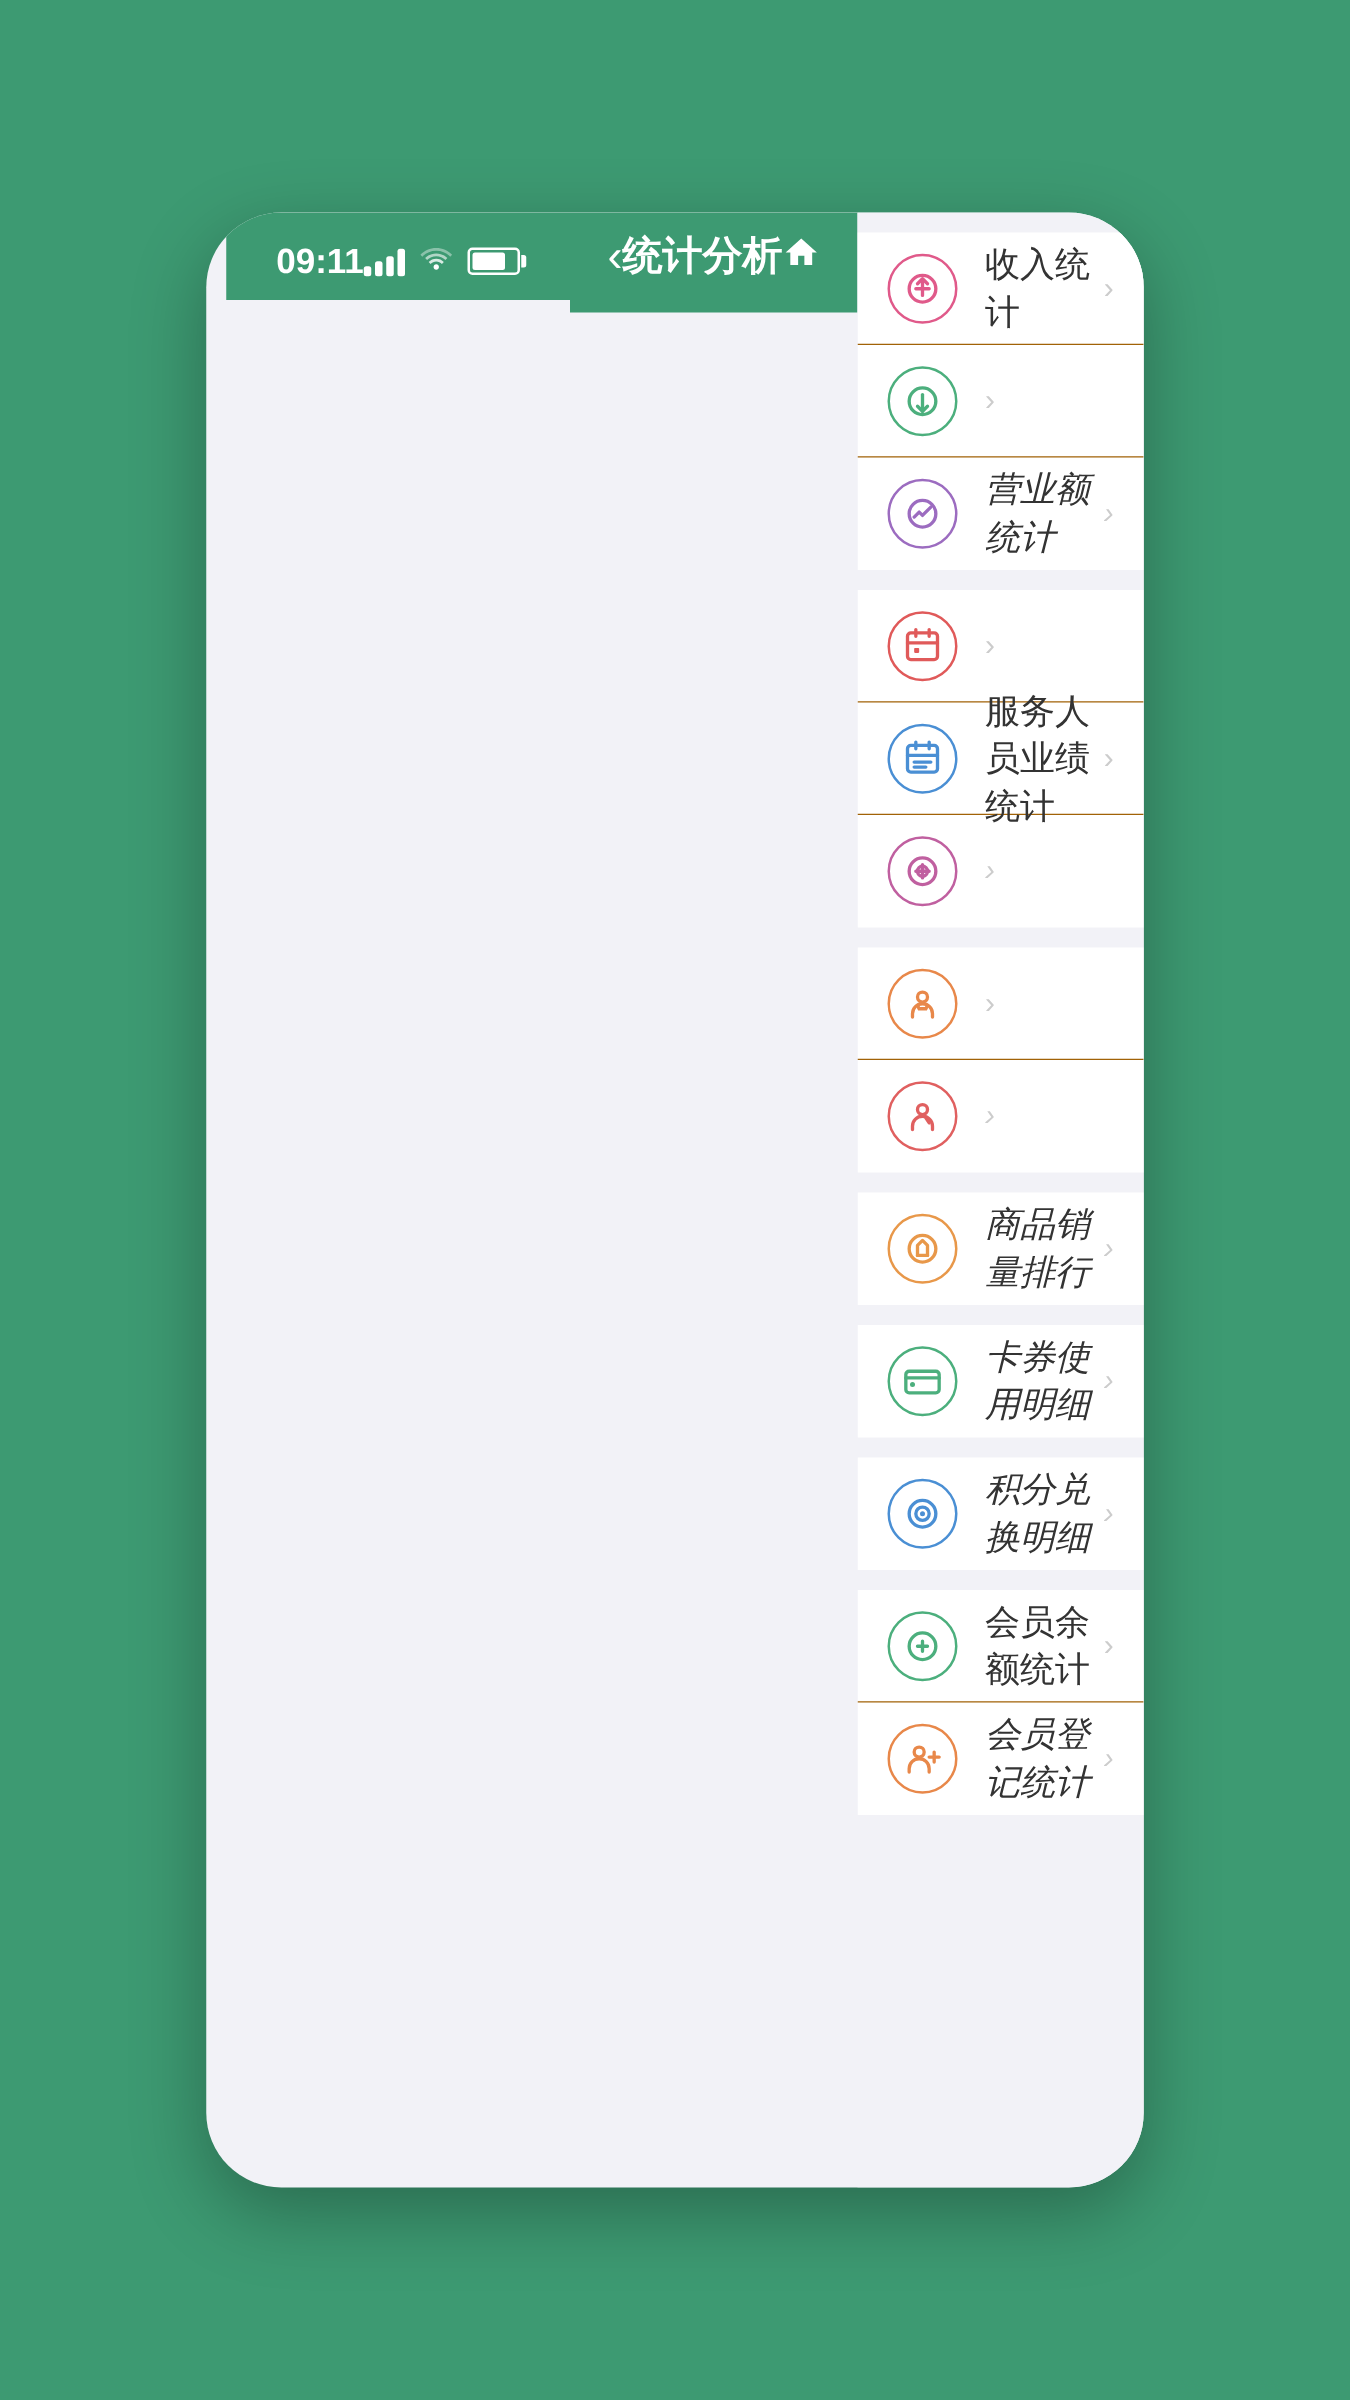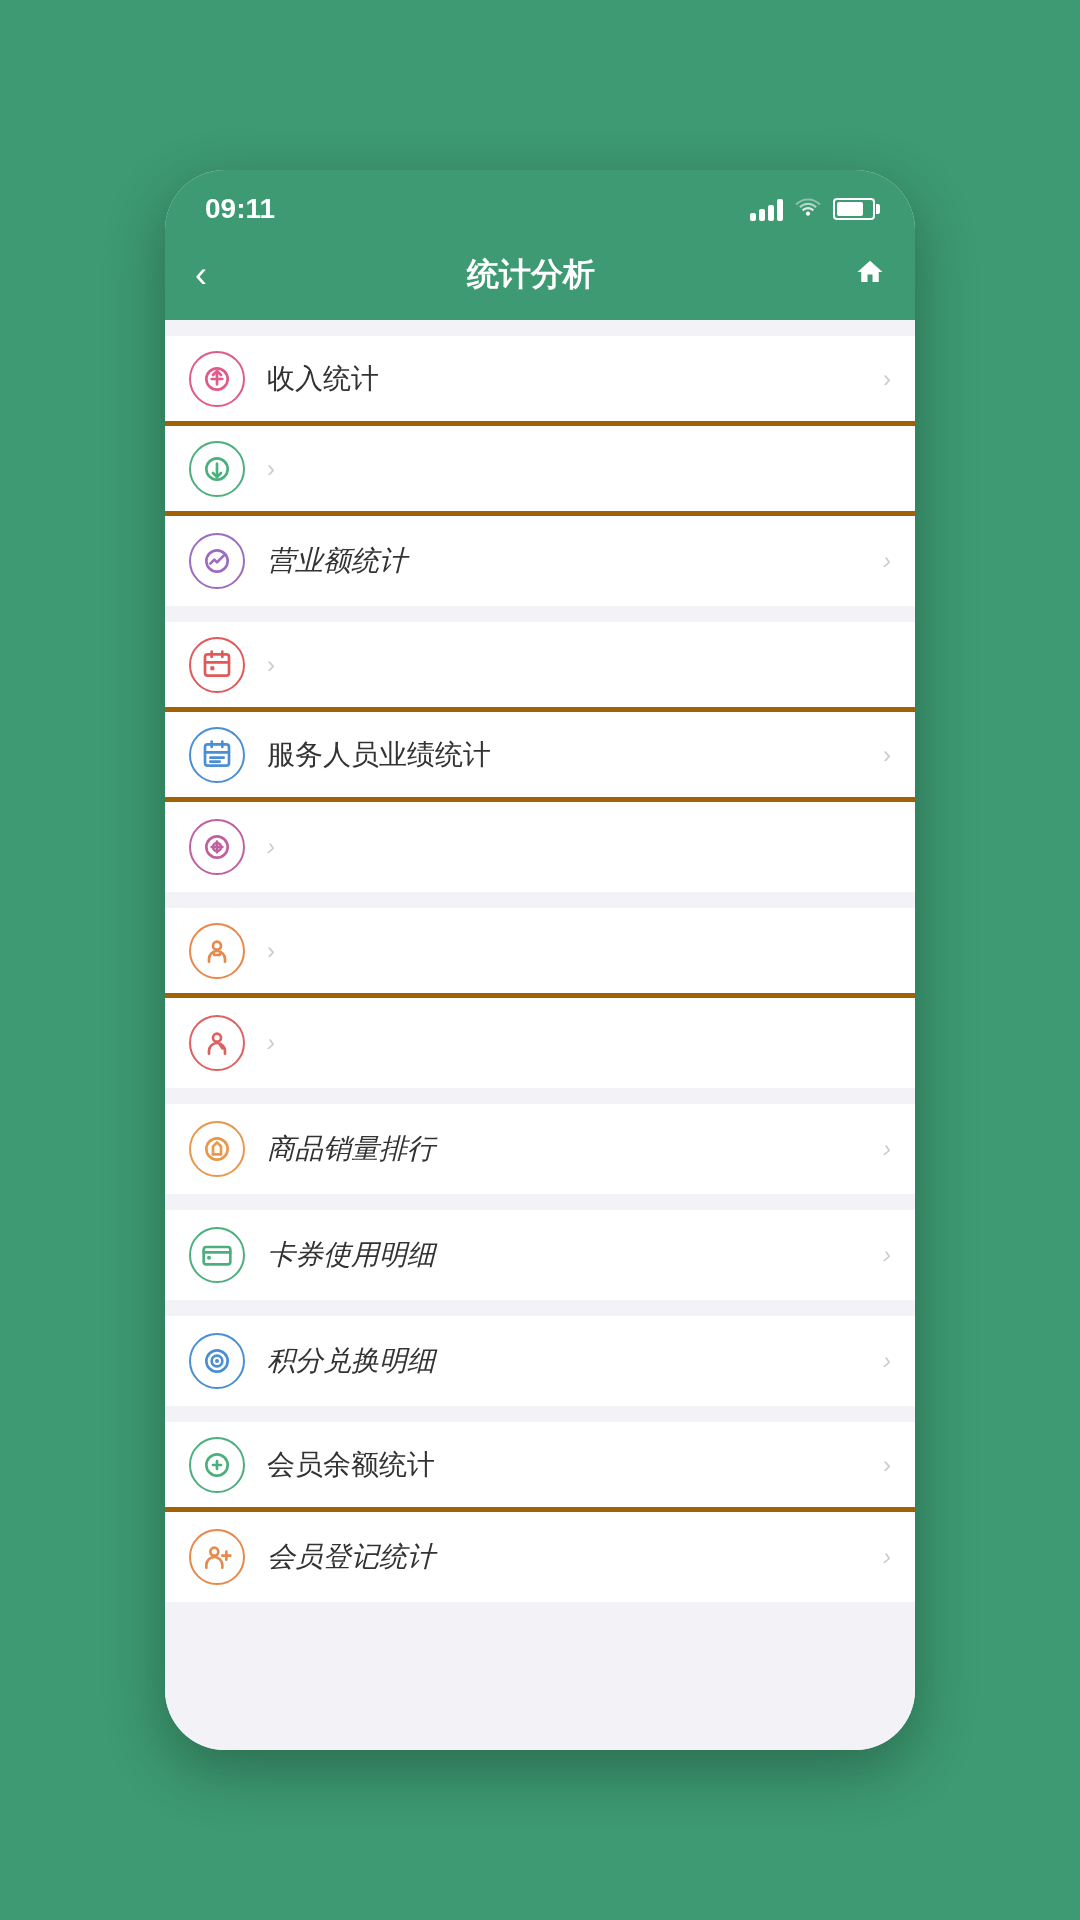--- a/index.html
+++ b/index.html
@@ -15,22 +15,23 @@
       font-family: -apple-system, 'PingFang SC', 'Helvetica Neue', sans-serif;
     }
 
     .phone-frame {
       width: 750px;
       height: 1580px;
       background: #f2f2f7;
       border-radius: 60px;
       overflow: hidden;
       display: flex;
-      flex-direction: column;
+      flex-direction: row;
       box-shadow: 0 20px 60px rgba(0,0,0,0.3);
+      padding-left: 16px;
     }
 
     
     .status-bar {
       background: #3d9a72;
       display: flex;
       justify-content: space-between;
       align-items: center;
       padding: 18px 40px 10px;
       height: 70px;
@@ -140,21 +141,21 @@
       border-radius: 0;
     }
 
     .menu-item {
       display: flex;
       align-items: center;
       padding: 0 24px;
       height: 90px;
       cursor: pointer;
       position: relative;
-      border-bottom: 5px solid #a16207;
+      border-bottom: 1px solid #a16207;
     }
 
     .menu-item:last-child {
       border-bottom: none;
       font-style: italic;
     }
 
     .menu-icon {
       width: 56px;
       height: 56px;

